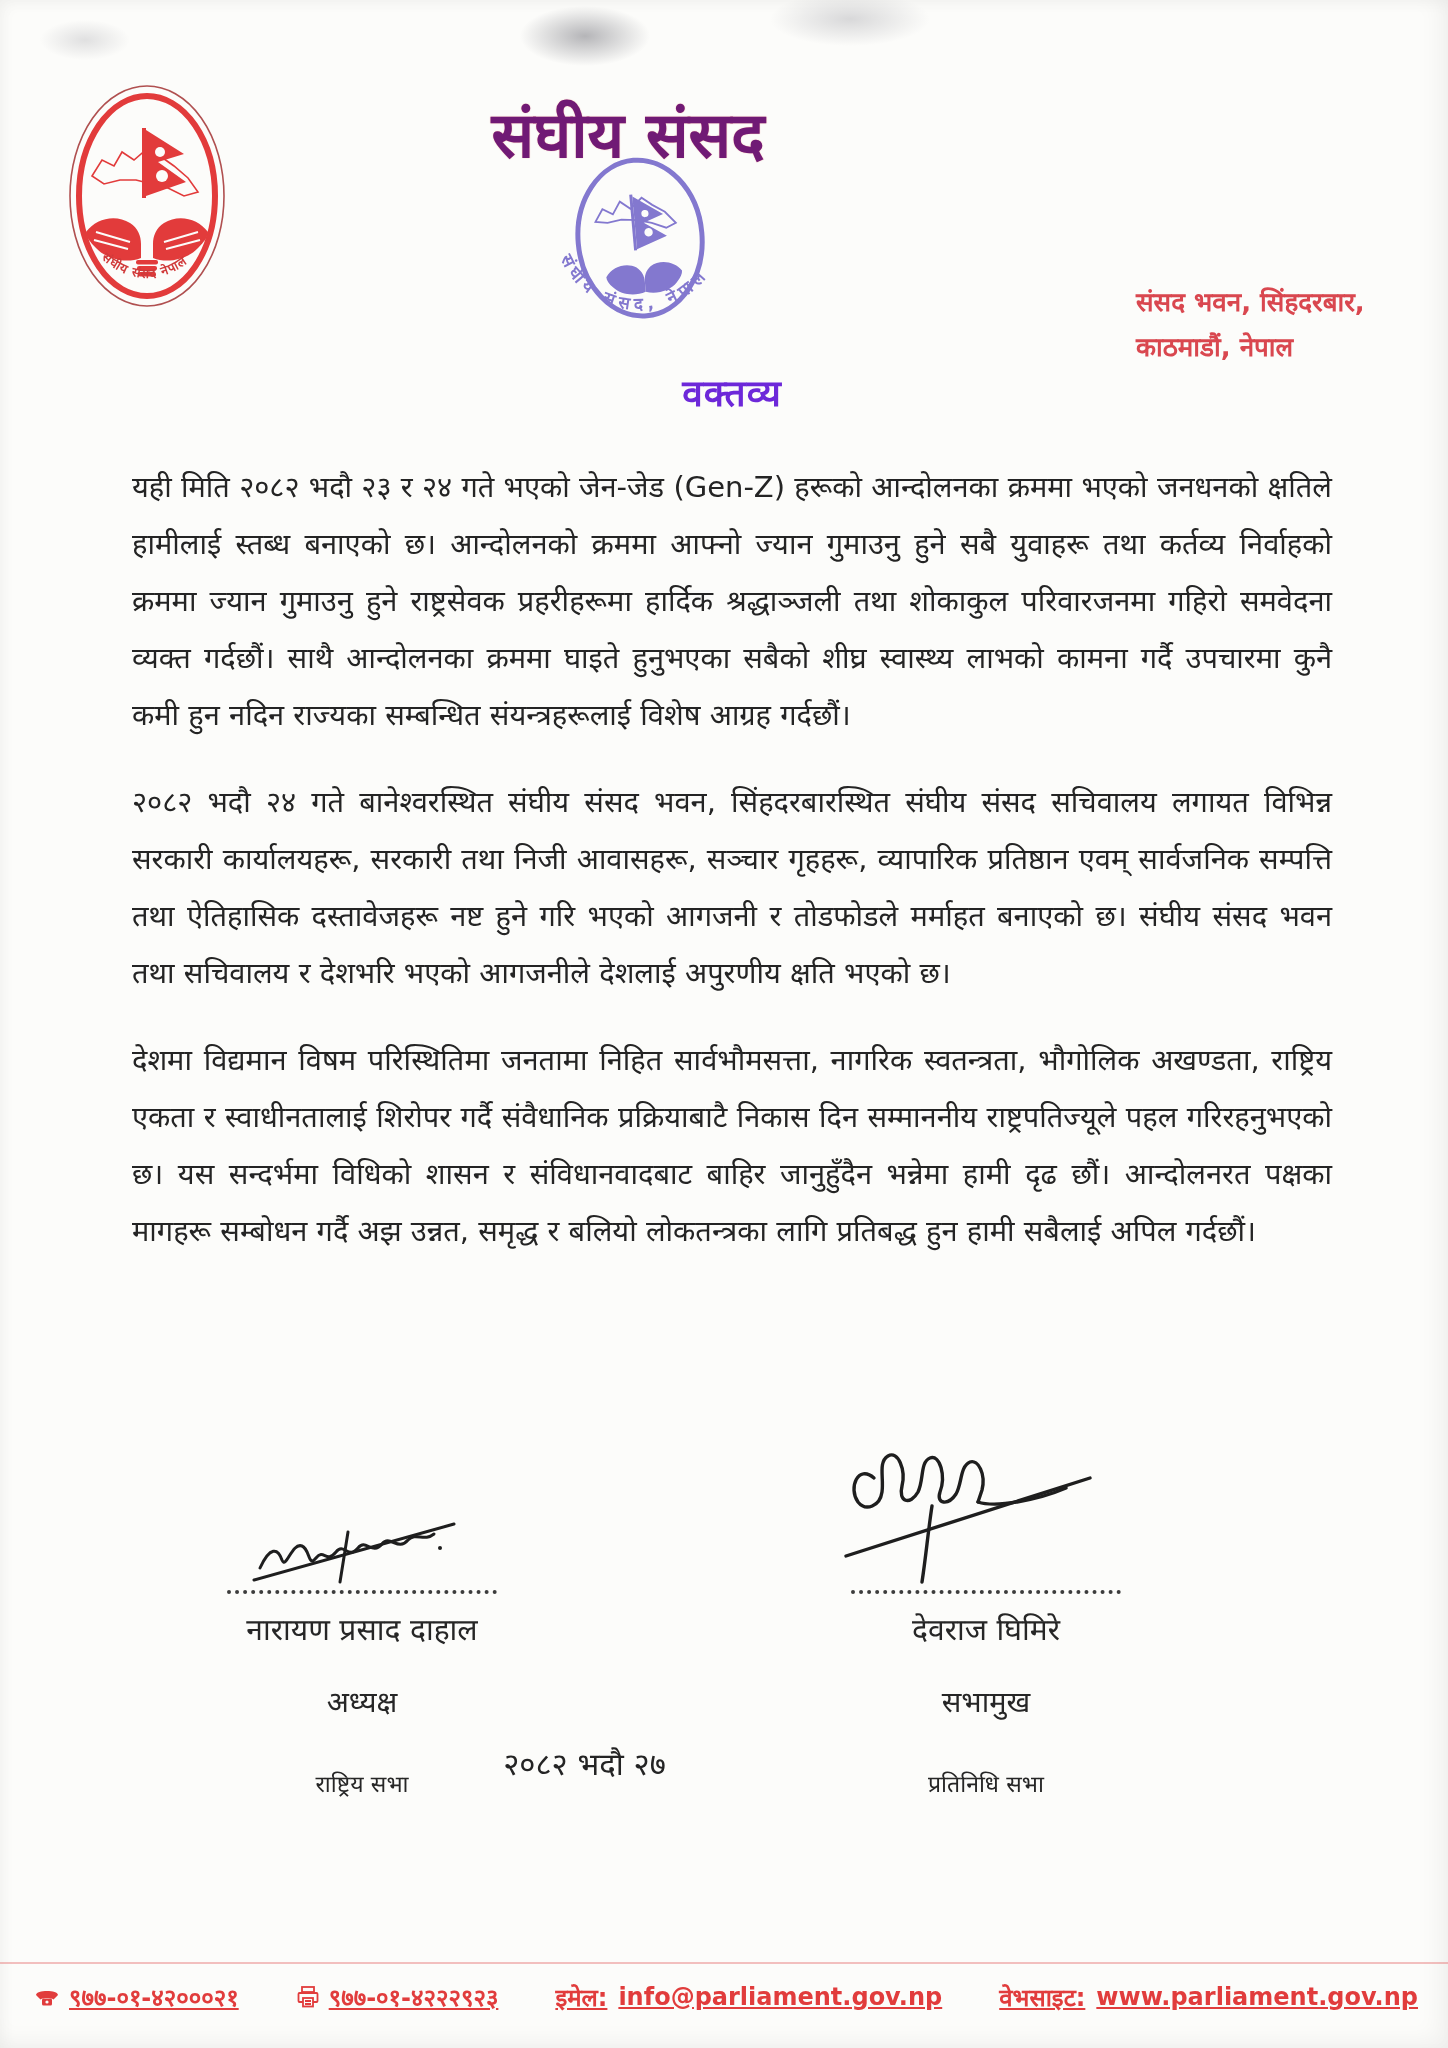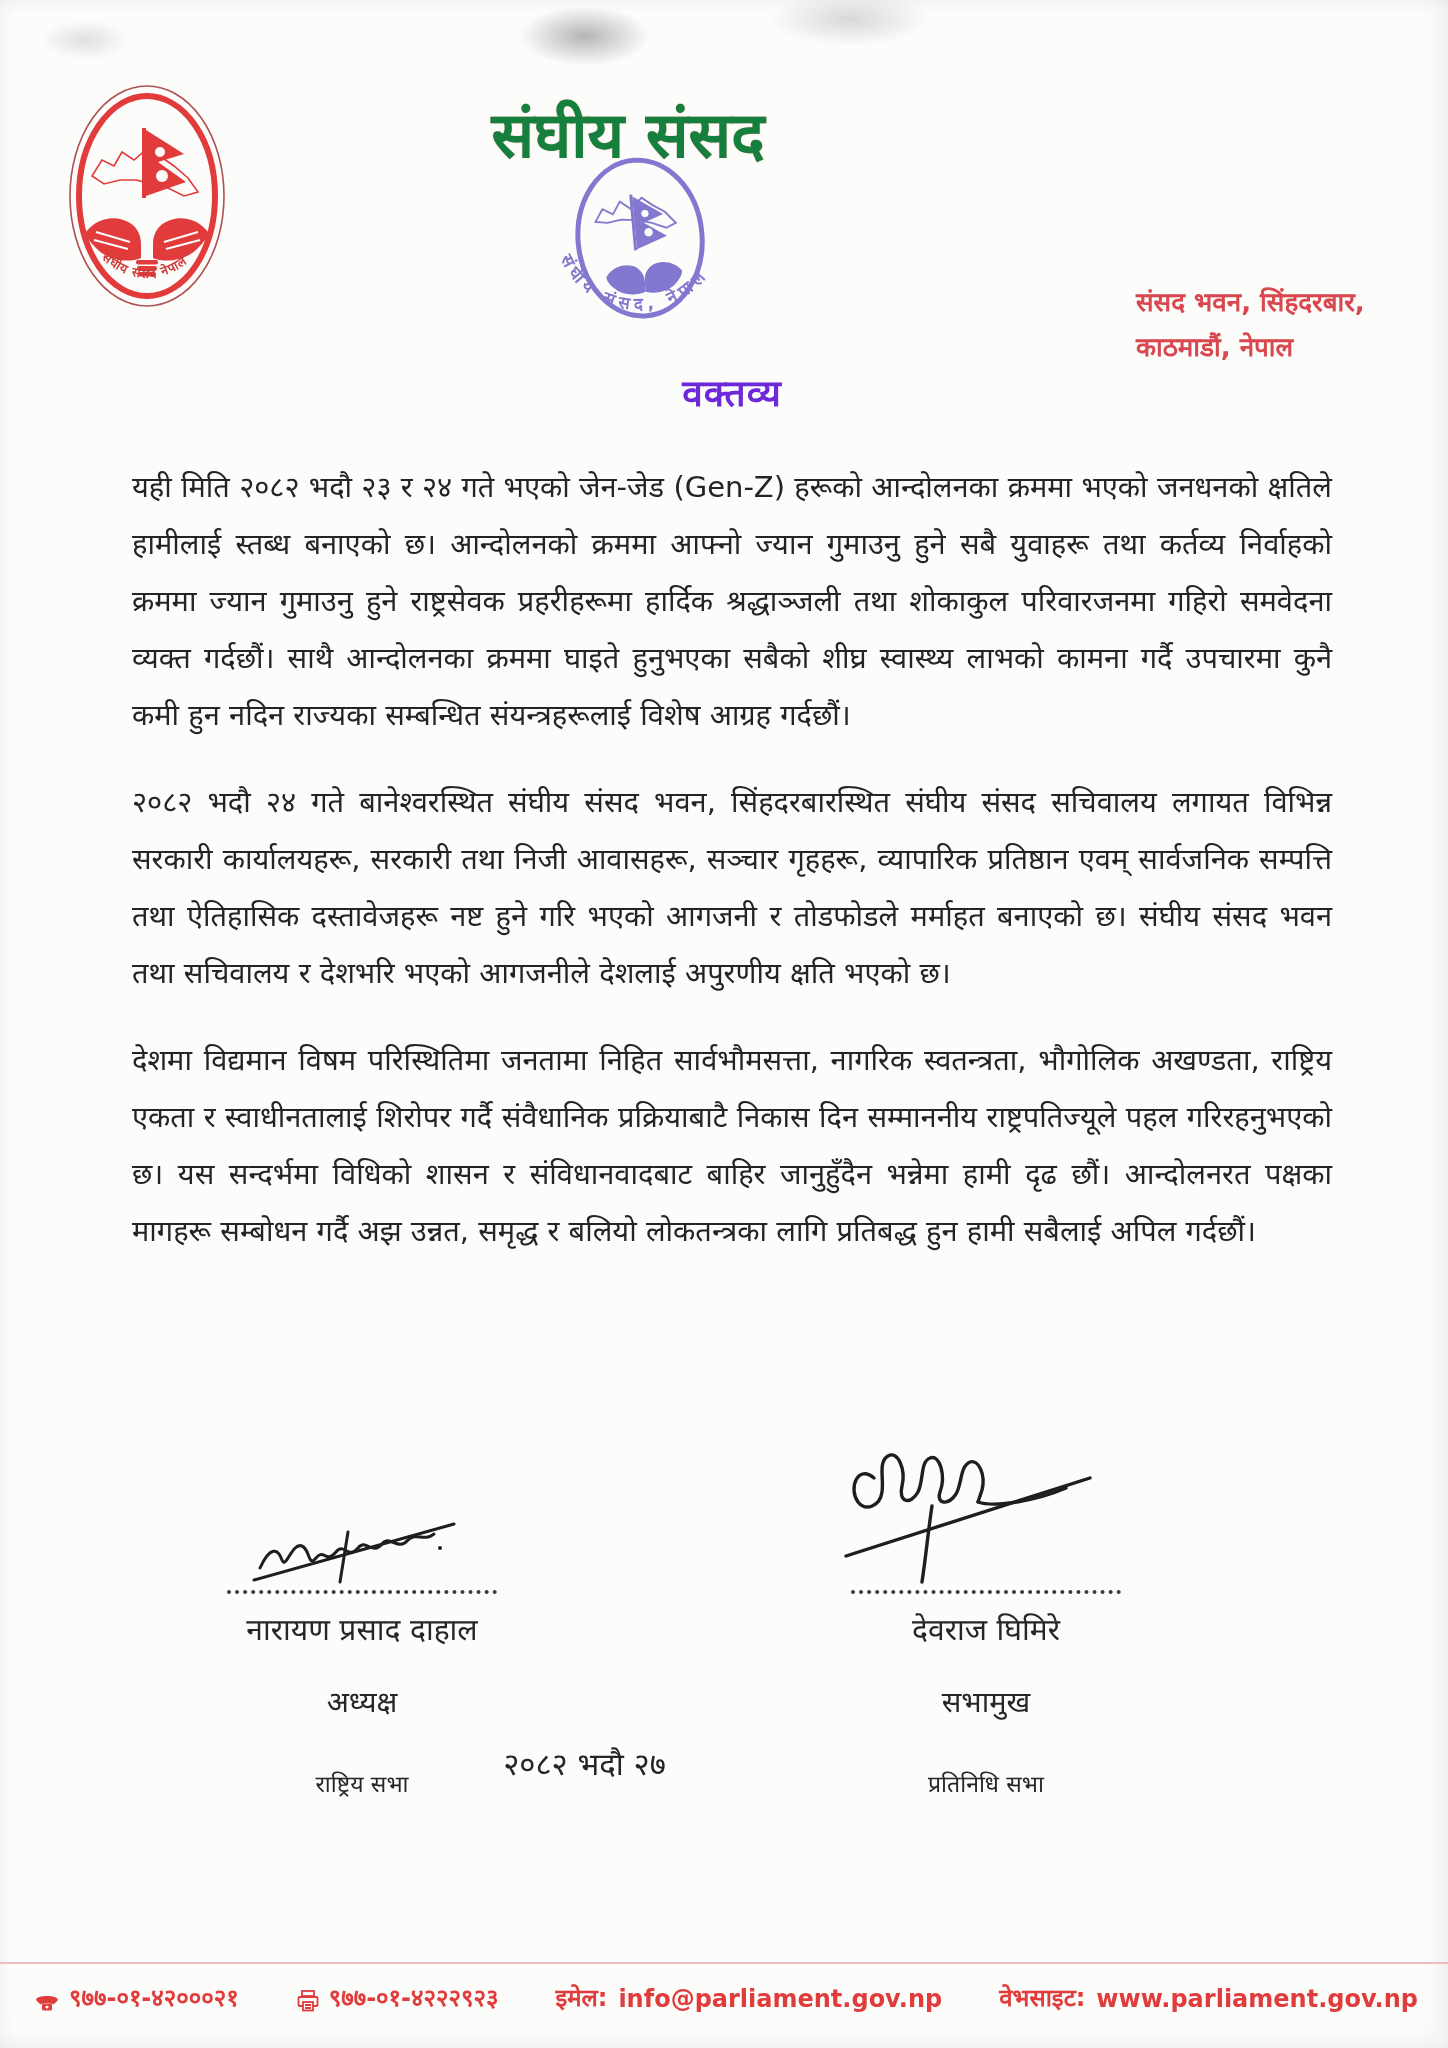--- a/index.html
+++ b/index.html
@@ -15,21 +15,21 @@
     background:radial-gradient(closest-side, rgba(110,110,118,.5), rgba(110,110,118,0)); }
   .smudge.s2 { left:770px; top:-8px; width:160px; height:54px;
     background:radial-gradient(closest-side, rgba(140,140,148,.32), rgba(140,140,148,0)); }
   .smudge.s3 { left:40px; top:20px; width:90px; height:40px;
     background:radial-gradient(closest-side, rgba(140,140,148,.25), rgba(140,140,148,0)); }
 
   .logo { position:absolute; left:66px; top:82px; width:162px; height:232px; }
 
   .org-title {
     position:absolute; left:628px; top:90px; transform:translateX(-50%);
-    font-size:63px; font-weight:700; color:#15803d; white-space:nowrap;
+    font-size:63px; font-weight:700; color:#701a75; white-space:nowrap;
     text-shadow:0 0 1px rgba(224,52,52,.55);
   }
 
   .stamp { position:absolute; left:512px; top:146px; width:258px; height:206px;
     opacity:.84; transform:rotate(-5deg); }
 
   .address {
     position:absolute; left:1118px; top:280px;
     color:#d9474f; font-size:26px; font-weight:600; line-height:45px; white-space:nowrap;margin-left:18px;
   }
@@ -61,21 +61,21 @@
   .doc-date { position:absolute; top:1742px; left:0; width:1169px;
     text-align:center; font-size:31px; color:#242424; }
 
   .footer-rule { position:absolute; left:0; right:0; top:1962px; height:2px;
     background:rgba(228,100,100,.40); }
   .footer {
     position:absolute; left:34px; right:30px; top:1980px;
     display:flex; justify-content:space-between; align-items:center;
     color:#e13c3c; font-weight:700; font-size:24px; white-space:nowrap;
   }
-  .f-item { display:flex; align-items:flex-end; gap:9px; }
+  .f-item { display:flex; align-items:center; gap:9px;text-decoration:underline; }
   .f-item .lbl { margin-right:2px; }
   .f-icon { flex:0 0 auto; }
 </style>
 </head>
 <body>
 
 <div class="page">
 
   <div class="smudge s1"></div>
   <div class="smudge s2"></div>

